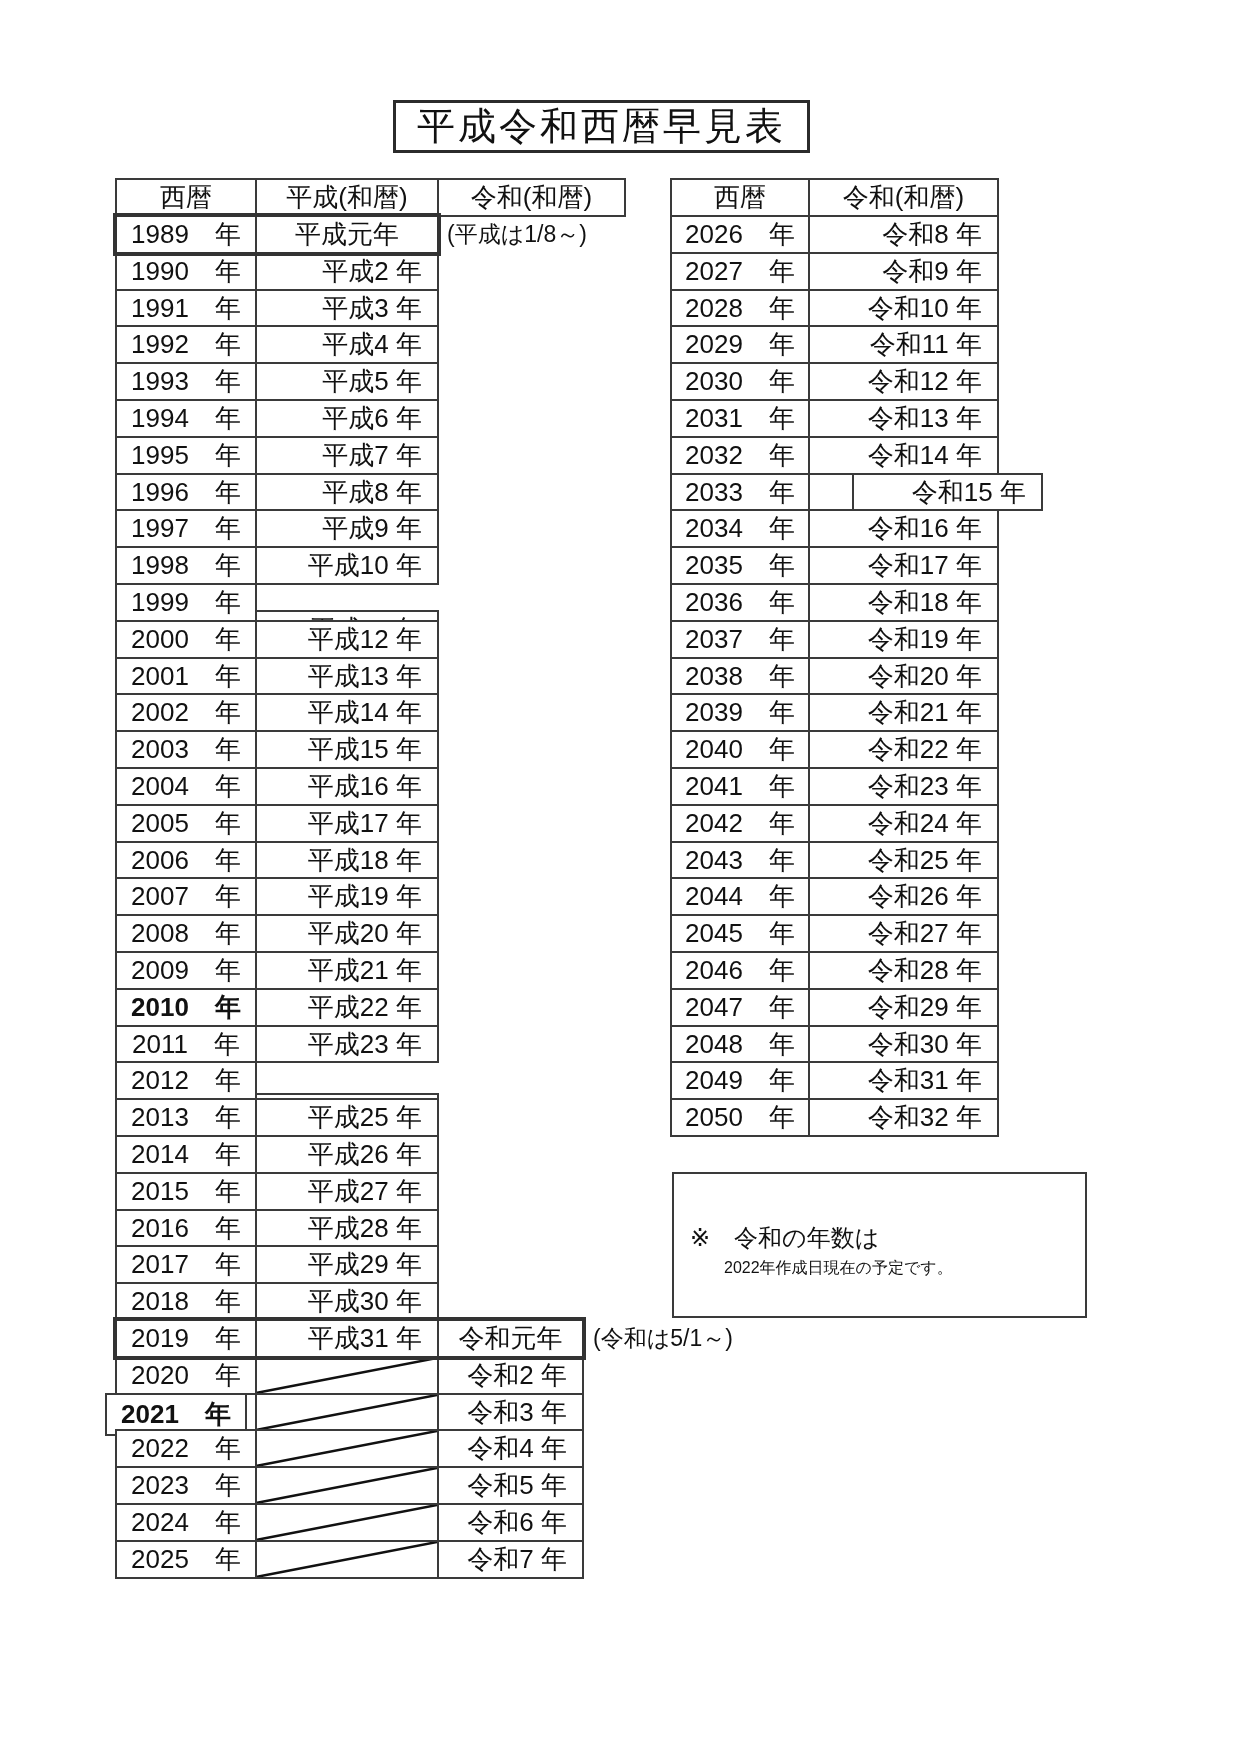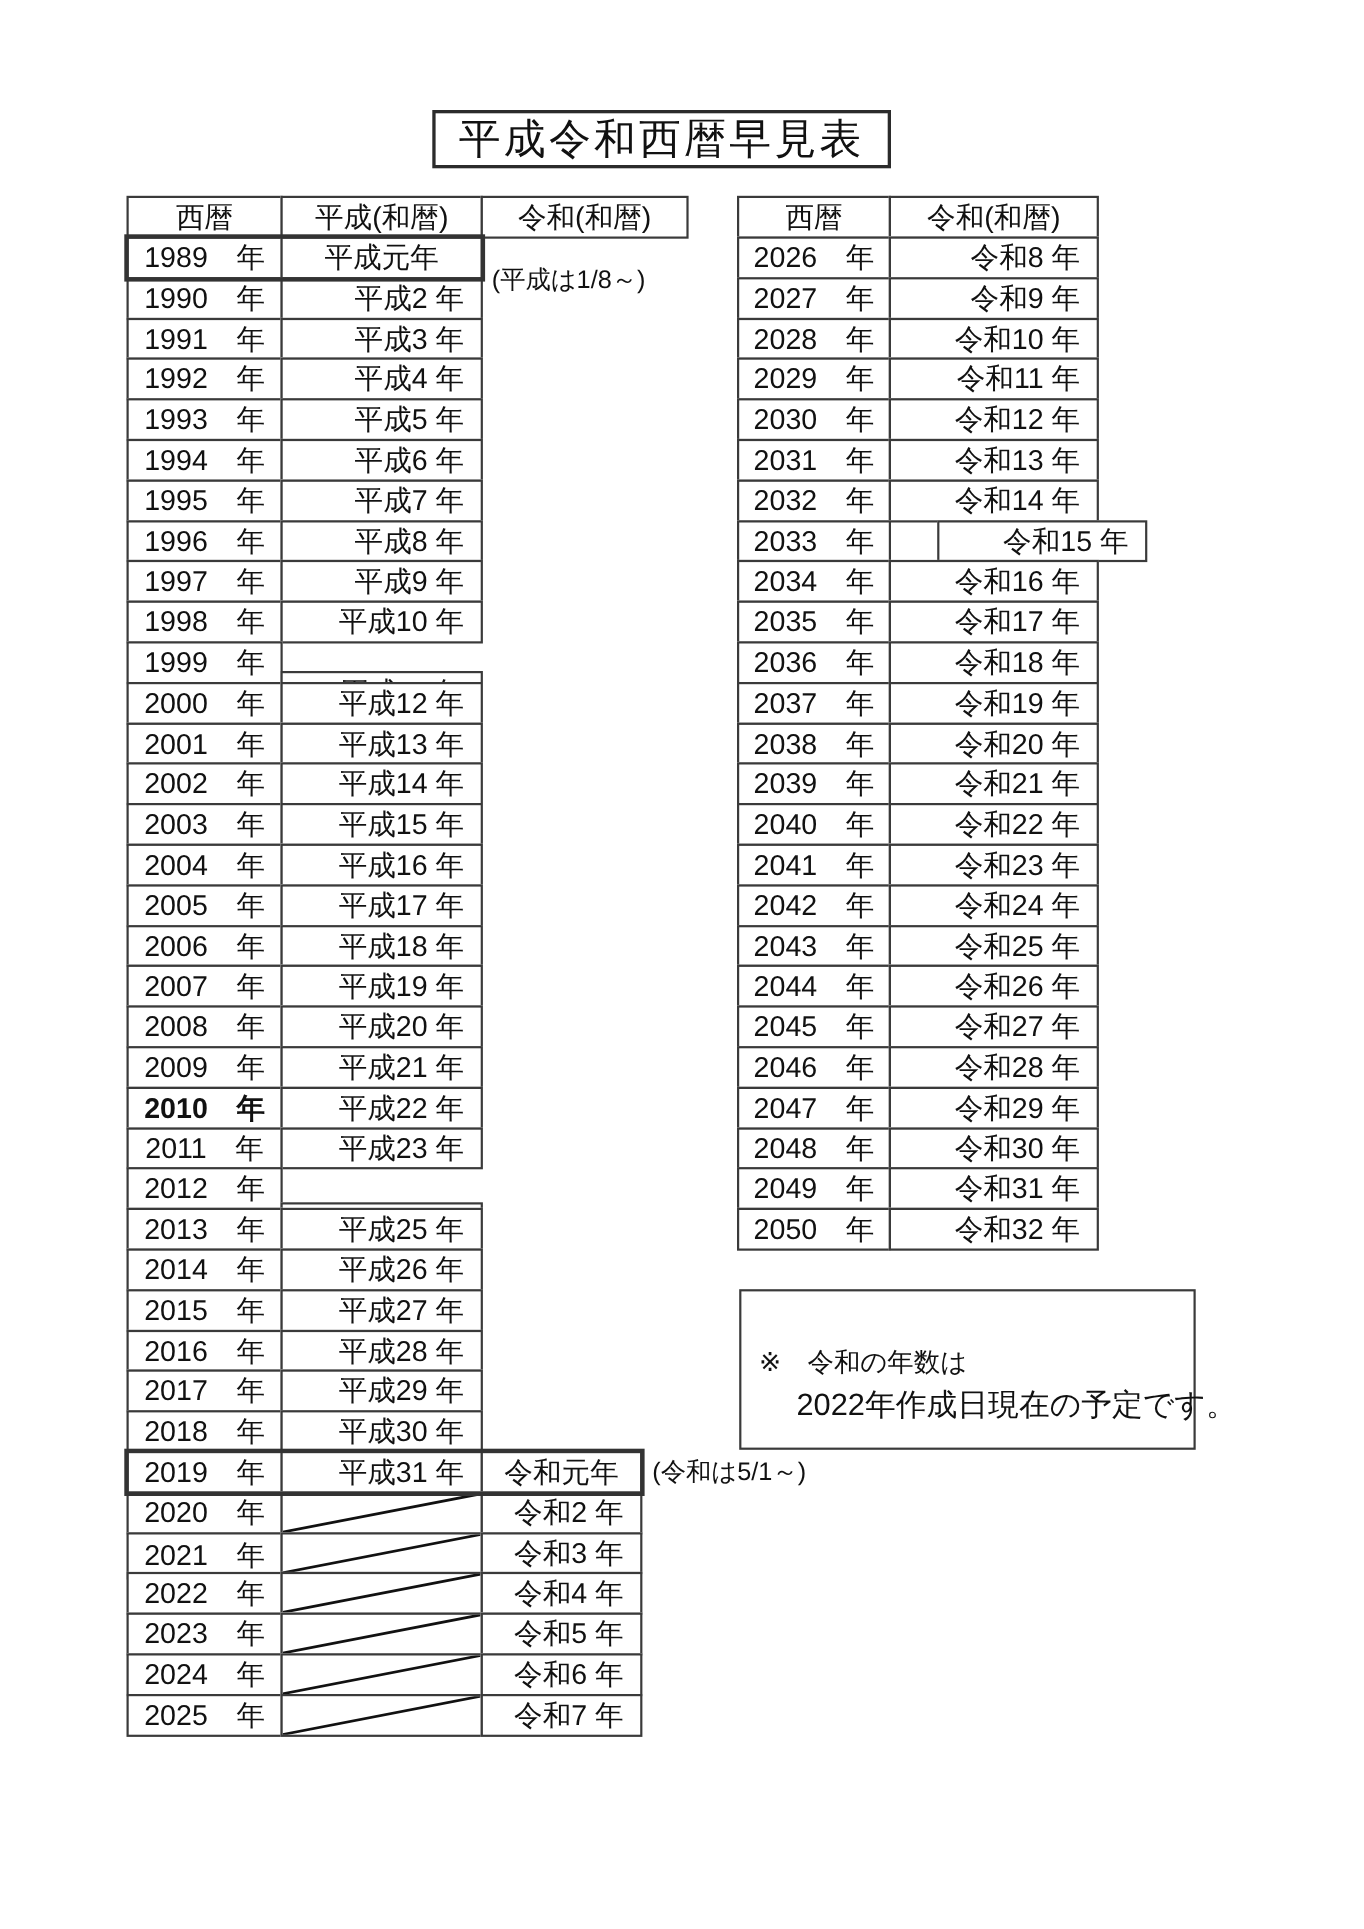--- a/index.html
+++ b/index.html
@@ -72,21 +72,21 @@
     width:415px; height:146px;
     border:2px solid var(--line);
     box-sizing:border-box;
   }
   .note-line1{
     position:absolute; left:16px; top:48px;
     font-size:24px; white-space:nowrap;
   }
   .note-line2{
     position:absolute; left:50px; top:84px;
-    font-size:28px; white-space:nowrap;
+    font-size:16px; white-space:nowrap;
   }
 </style>
 </head>
 <body>
 
 <div id="canvas">
 
   <div class="title-box">
     <span class="title-text">平成令和西暦早見表</span>
   </div>
@@ -158,21 +158,21 @@
       <div class="cell center" style="left: 115px; top: 1319px; width: 142px; height: 38.8px;">2019　年</div>
       <div class="cell right" style="left: 255px; top: 1319px; width: 184px; height: 38.8px;">平成31 年</div>
       <div class="cell center" style="left: 437px; top: 1319px; width: 147px; height: 38.8px;">令和元年</div>
       <div class="cell center" style="left: 115px; top: 1355.8px; width: 142px; height: 38.8px;">2020　年</div>
       <div class="cell diag" style="left: 255px; top: 1355.8px; width: 184px; height: 38.8px;">
         <svg viewBox="0 0 100 100" preserveAspectRatio="none">
           <line x1="0" y1="100" x2="100" y2="0" stroke="#111" stroke-width="2.5" vector-effect="non-scaling-stroke"></line>
         </svg>
       </div>
       <div class="cell right" style="left: 437px; top: 1355.8px; width: 147px; height: 38.8px;">令和2 年</div>
-      <div class="cell center" style="left: 115px; top: 1392.6px; width: 142px; height: 43px;">2021　年</div>
+      <div class="cell center" style="left: 105px; top: 1392.6px; width: 142px; height: 43px; font-weight: bold;">2021　年</div>
       <div class="cell diag" style="left: 255px; top: 1392.6px; width: 184px; height: 38.8px;">
         <svg viewBox="0 0 100 100" preserveAspectRatio="none">
           <line x1="0" y1="100" x2="100" y2="0" stroke="#111" stroke-width="2.5" vector-effect="non-scaling-stroke"></line>
         </svg>
       </div>
       <div class="cell right" style="left: 437px; top: 1392.6px; width: 147px; height: 38.8px;">令和3 年</div>
       <div class="cell center" style="left: 115px; top: 1429.4px; width: 142px; height: 38.8px;">2022　年</div>
       <div class="cell diag" style="left: 255px; top: 1429.4px; width: 184px; height: 38.8px;">
         <svg viewBox="0 0 100 100" preserveAspectRatio="none">
           <line x1="0" y1="100" x2="100" y2="0" stroke="#111" stroke-width="2.5" vector-effect="non-scaling-stroke"></line>
@@ -256,16 +256,16 @@
       <div class="cell center" style="left: 670px; top: 1098.2px; width: 140px; height: 38.8px;">2050　年</div>
       <div class="cell right" style="left: 808px; top: 1098.2px; width: 191px; height: 38.8px;">令和32 年</div>
     </div>
 
   <div class="note-box">
     <div class="note-line1">※　令和の年数は</div>
     <div class="note-line2">2022年作成日現在の予定です。</div>
   </div>
 
 <div class="bold-box" style="left: 113px; top: 213px; width: 328px; height: 42.8px;"></div>
-    <div class="annotation" style="left: 447px; top: 234.4px; margin-top: 20px;">(平成は1/8～)</div>
+    <div class="annotation" style="left: 447px; top: 234.4px;">(平成は1/8～)</div>
     <div class="bold-box" style="left: 113px; top: 1317px; width: 473px; height: 42.8px;"></div>
     <div class="annotation" style="left: 593px; top: 1338.4px;">(令和は5/1～)</div>
   </div>
 
 </body></html>

